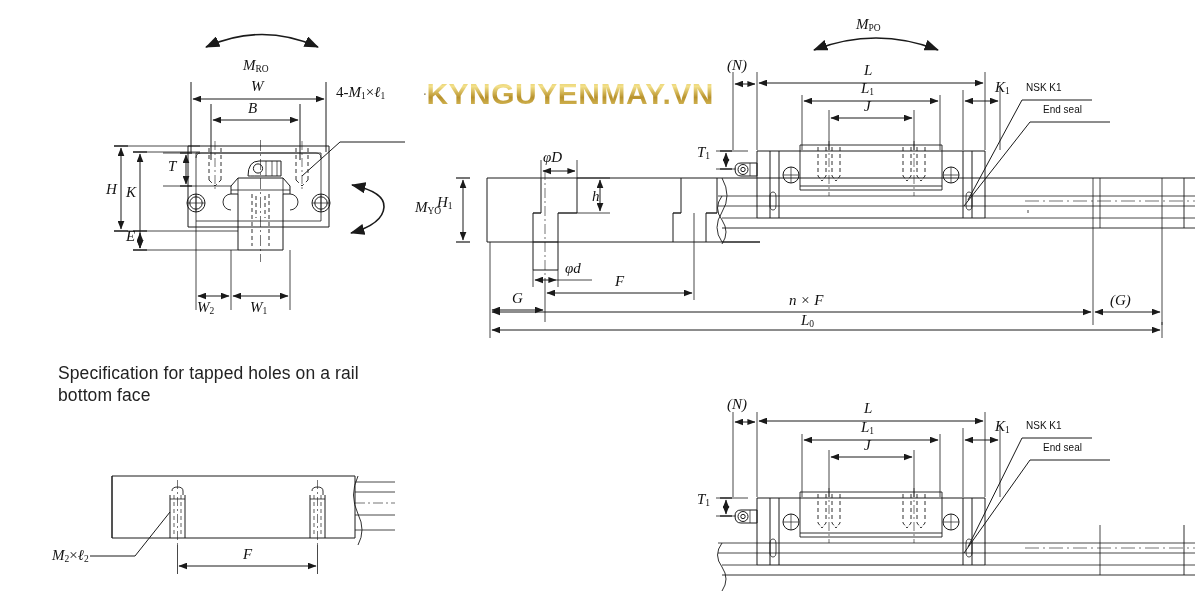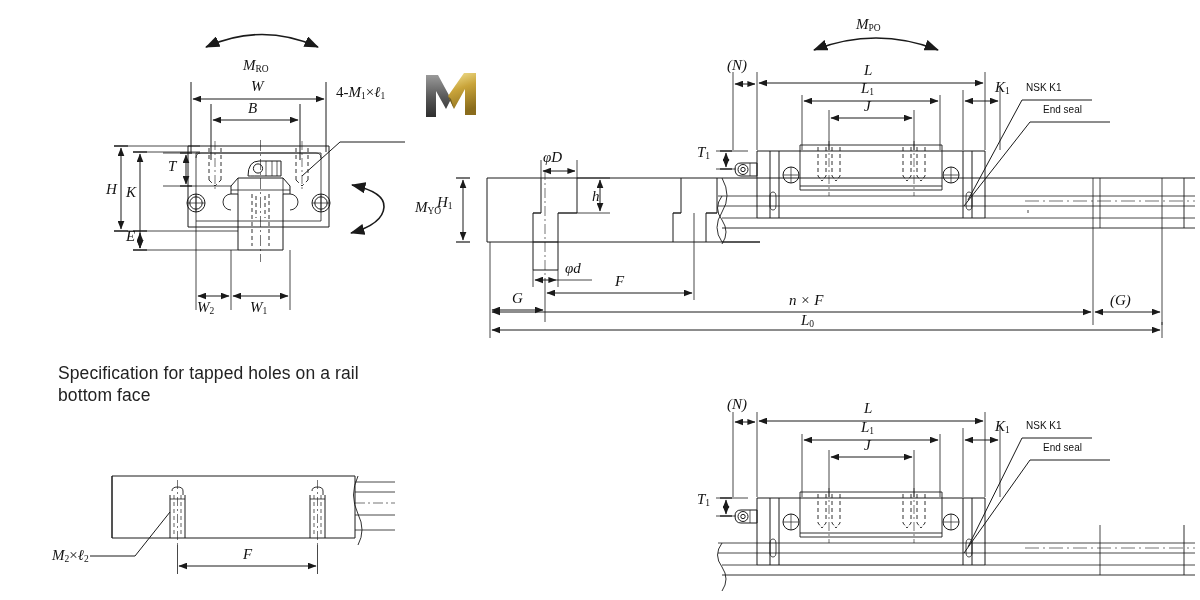--- a/index.html
+++ b/index.html
@@ -477,20 +477,21 @@
         <linearGradient id="gGold" x1="0" y1="0" x2="0.25" y2="1">
           <stop offset="0%" stop-color="#f6e79a"></stop>
             <stop offset="45%" stop-color="#c9a43a"></stop>
           <stop offset="100%" stop-color="#8a6c1c"></stop>
         </linearGradient>
       </defs>
       <path d="M2,48 L2,6 L14,6 L27,30 L22,40 L12,22 L12,48 Z" fill="url(#gGray)"></path>
       <path d="M52,4 L52,46 L41,46 L41,20 L30,40 L24,27 L40,4 Z" fill="url(#gGold)"></path>
       <path d="M27,30 L30,40 L24,27 Z" fill="#6b5a22"></path>
     </svg>
+    <span class="wmtext">KYNGUYENMAY.VN</span>
   </div>
 
   <div class="lbl" style="left:243px;top:25px;margin-top:33px;"><i>M</i><sub>RO</sub></div>
   <div class="lbl" style="left:251px;top:79px;"><i>W</i></div>
   <div class="lbl" style="left:248px;top:101px;"><i>B</i></div>
   <div class="lbl up" style="left:336px;top:85px;font-style:normal;"><span style="font-style:normal;">4-</span><i>M</i><sub>1</sub><span style="font-style:normal;">×</span><i>ℓ</i><sub>1</sub></div>
   <div class="lbl" style="left:106px;top:182px;"><i>H</i></div>
   <div class="lbl" style="left:126px;top:185px;"><i>K</i></div>
   <div class="lbl" style="left:168px;top:159px;"><i>T</i></div>
   <div class="lbl" style="left:126px;top:229px;"><i>E</i></div>

